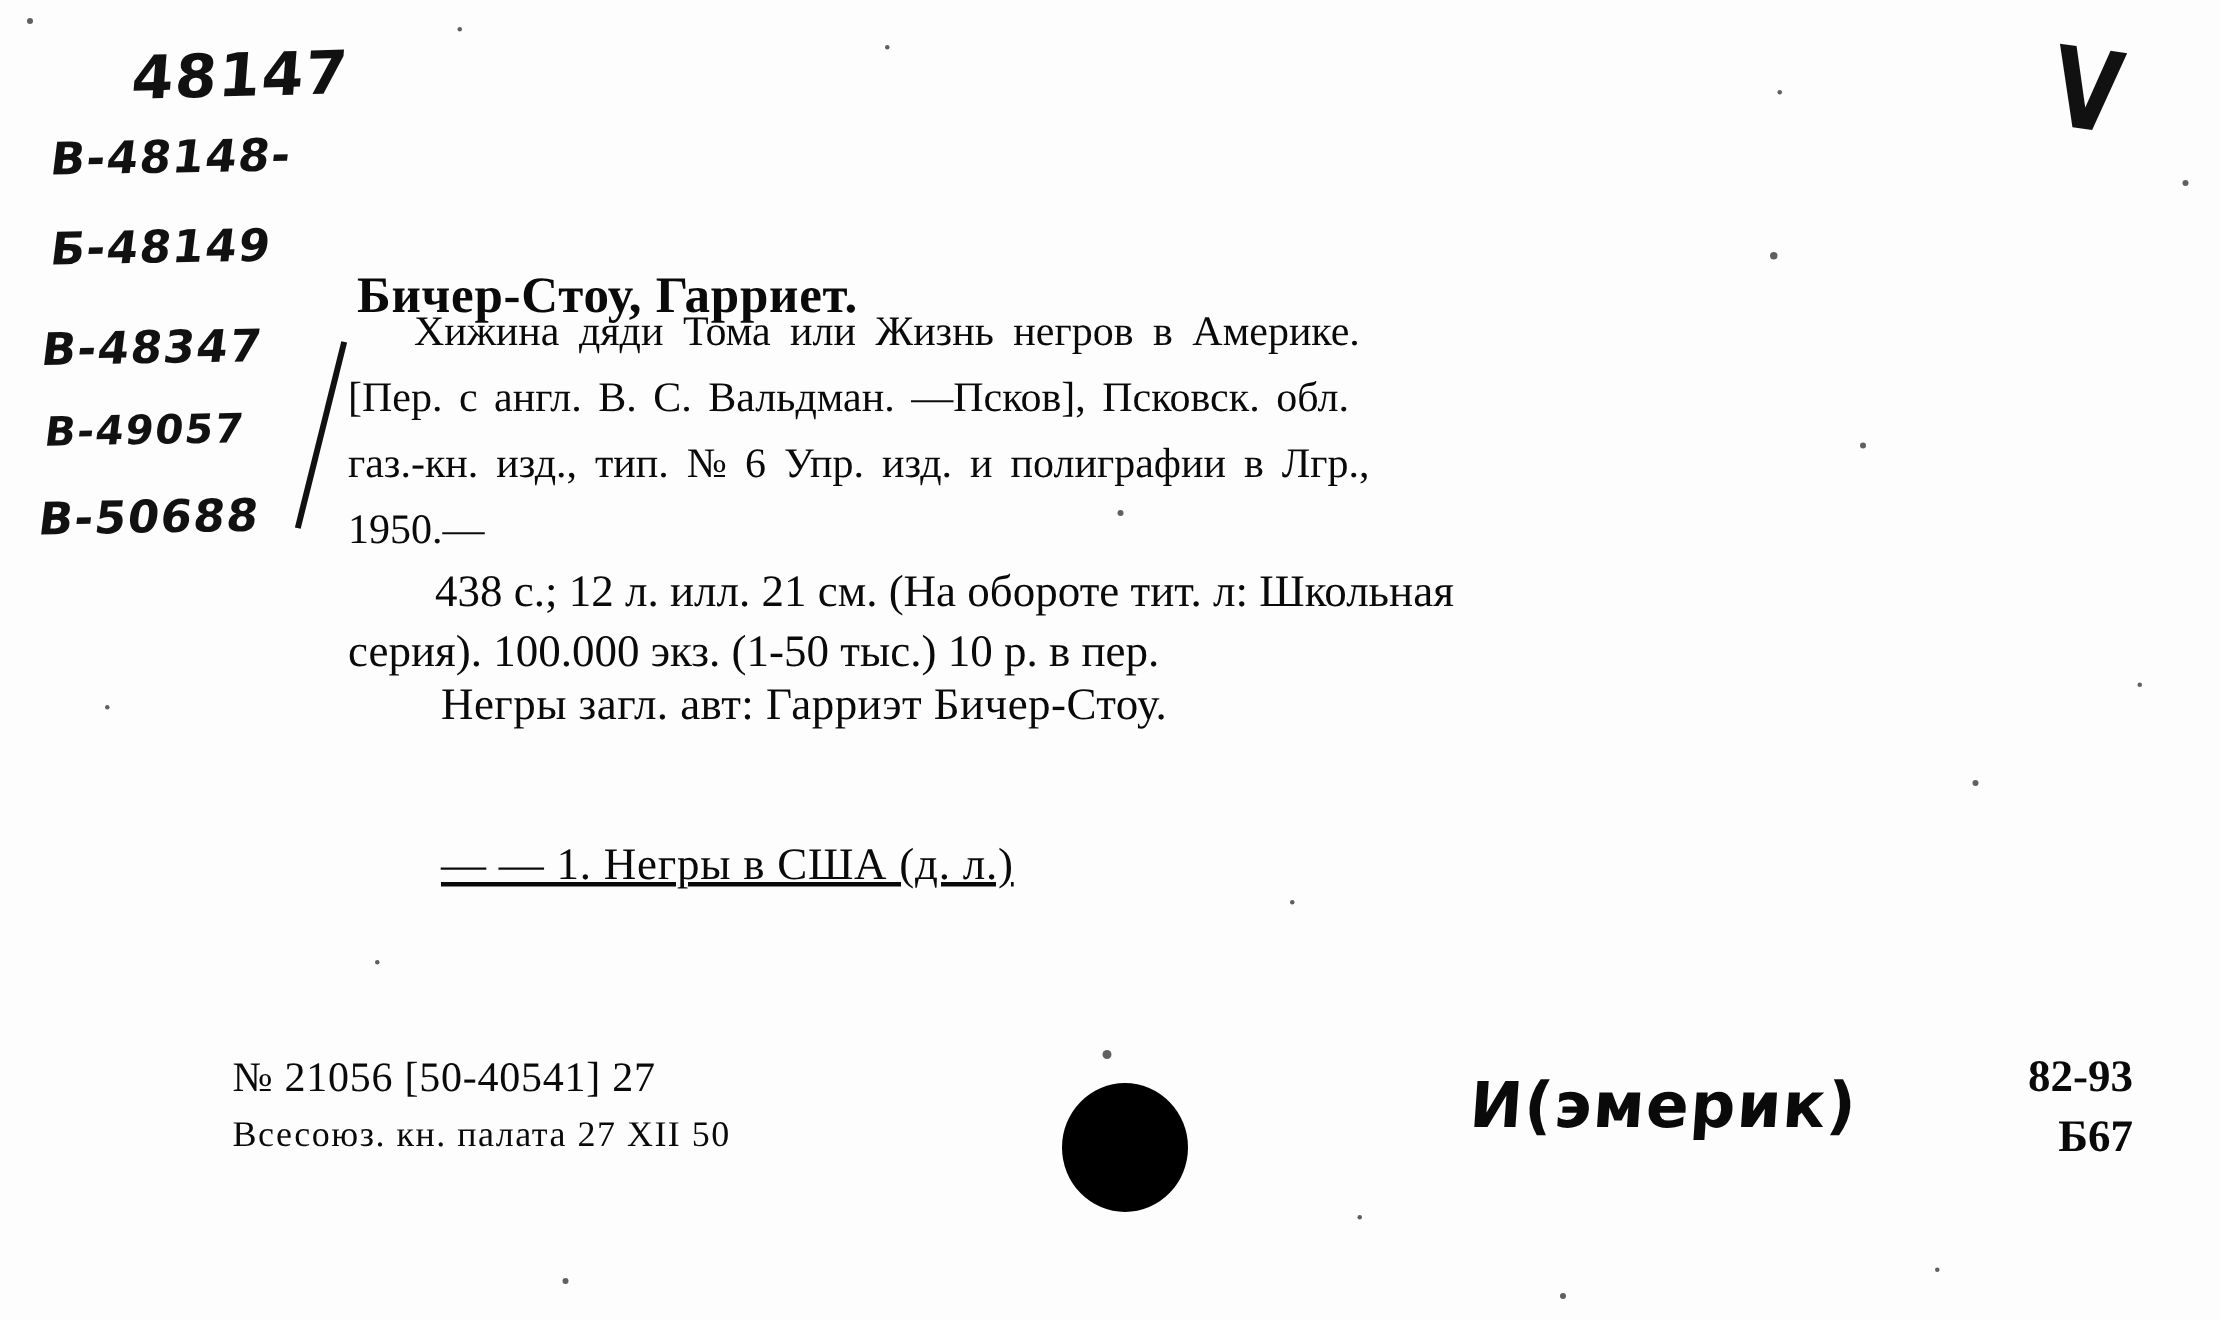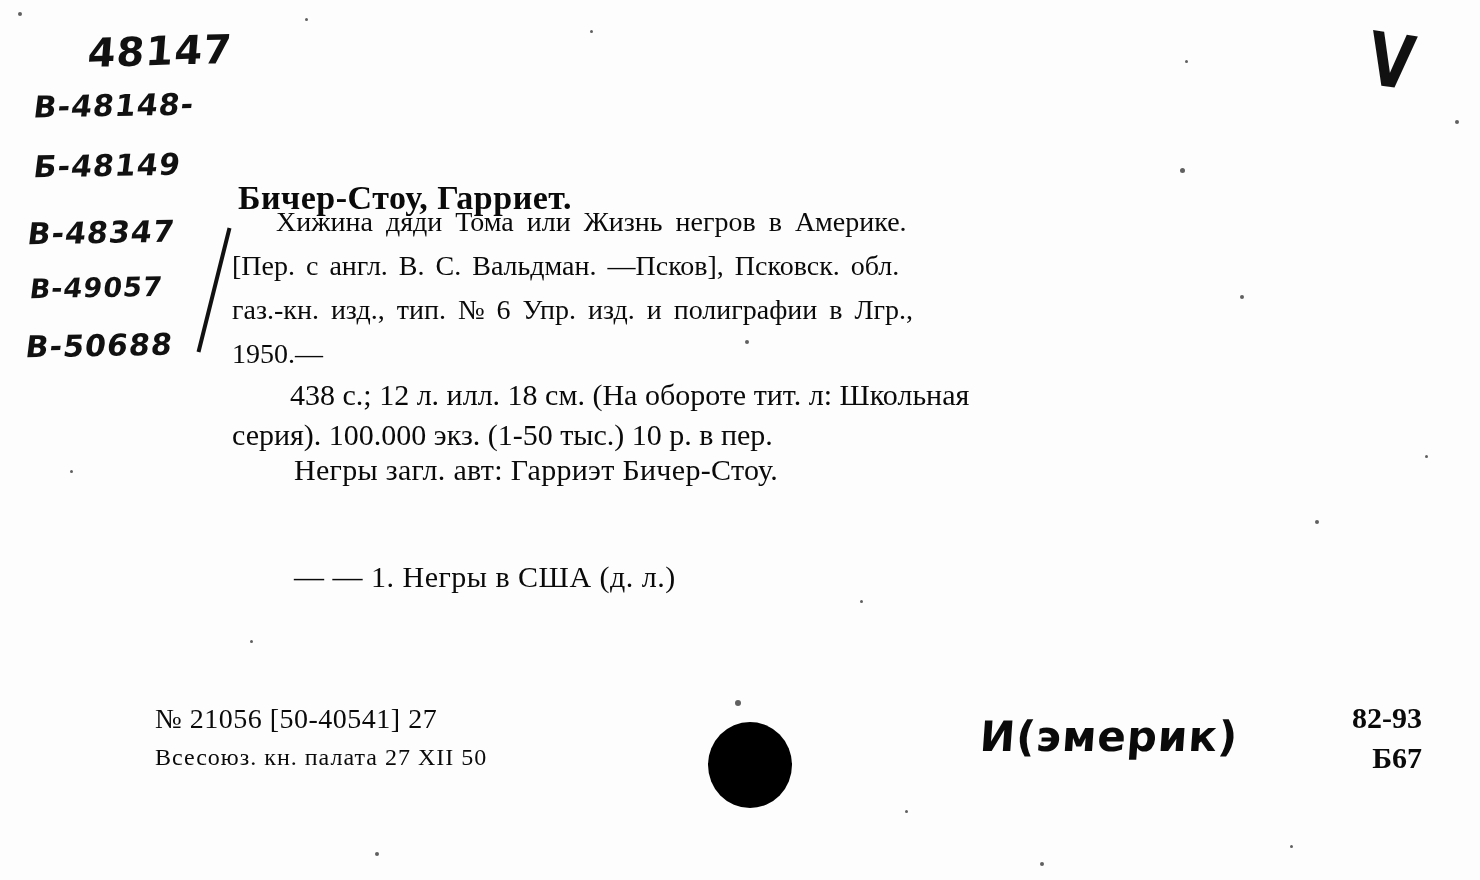--- a/index.html
+++ b/index.html
@@ -87,20 +87,21 @@
     letter-spacing: .3px;
   }
 
   .tracing {
     position: absolute;
     left: 232px;
     top: 560px;
     font-size: 30px;
     text-indent: 62px;
     letter-spacing: .5px;
+    text-decoration: underline;
   }
 
   .footer-left {
     position: absolute;
     left: 155px;
     top: 700px;
     font-size: 28px;
     line-height: 38px;
     letter-spacing: .5px;
   }
@@ -178,21 +179,21 @@
   <div class="author">Бичер-Стоу, Гарриет.</div>
 
   <div class="body-block">
     <div class="l1">Хижина дяди Тома или  Жизнь  негров  в  Америке.</div>
     <div class="l2">[Пер. с англ. В. С. Вальдман.   —Псков], Псковск. обл.</div>
     <div class="l3">газ.-кн. изд., тип. № 6 Упр. изд. и полиграфии  в  Лгр.,</div>
     <div class="l4">1950.—</div>
   </div>
 
   <div class="collation">
-    <div class="c1">438 с.; 12 л. илл.   18 см.     (На обороте тит. л: Школьная</div>
+    <div class="c1">438 с.; 12 л. илл.   21 см.     (На обороте тит. л: Школьная</div>
     <div class="c2">серия). 100.000 экз. (1-50 тыс.) 10 р. в пер.</div>
   </div>
 
   <div class="note-line">Негры загл. авт: Гарриэт Бичер-Стоу.</div>
 
   <div class="tracing">— — 1. Негры в США (д. л.)</div>
 
   <div class="footer-left">
     <div class="f1">№ 21056 [50-40541] 27</div>
     <div class="f2">Всесоюз. кн. палата 27 XII 50</div>

